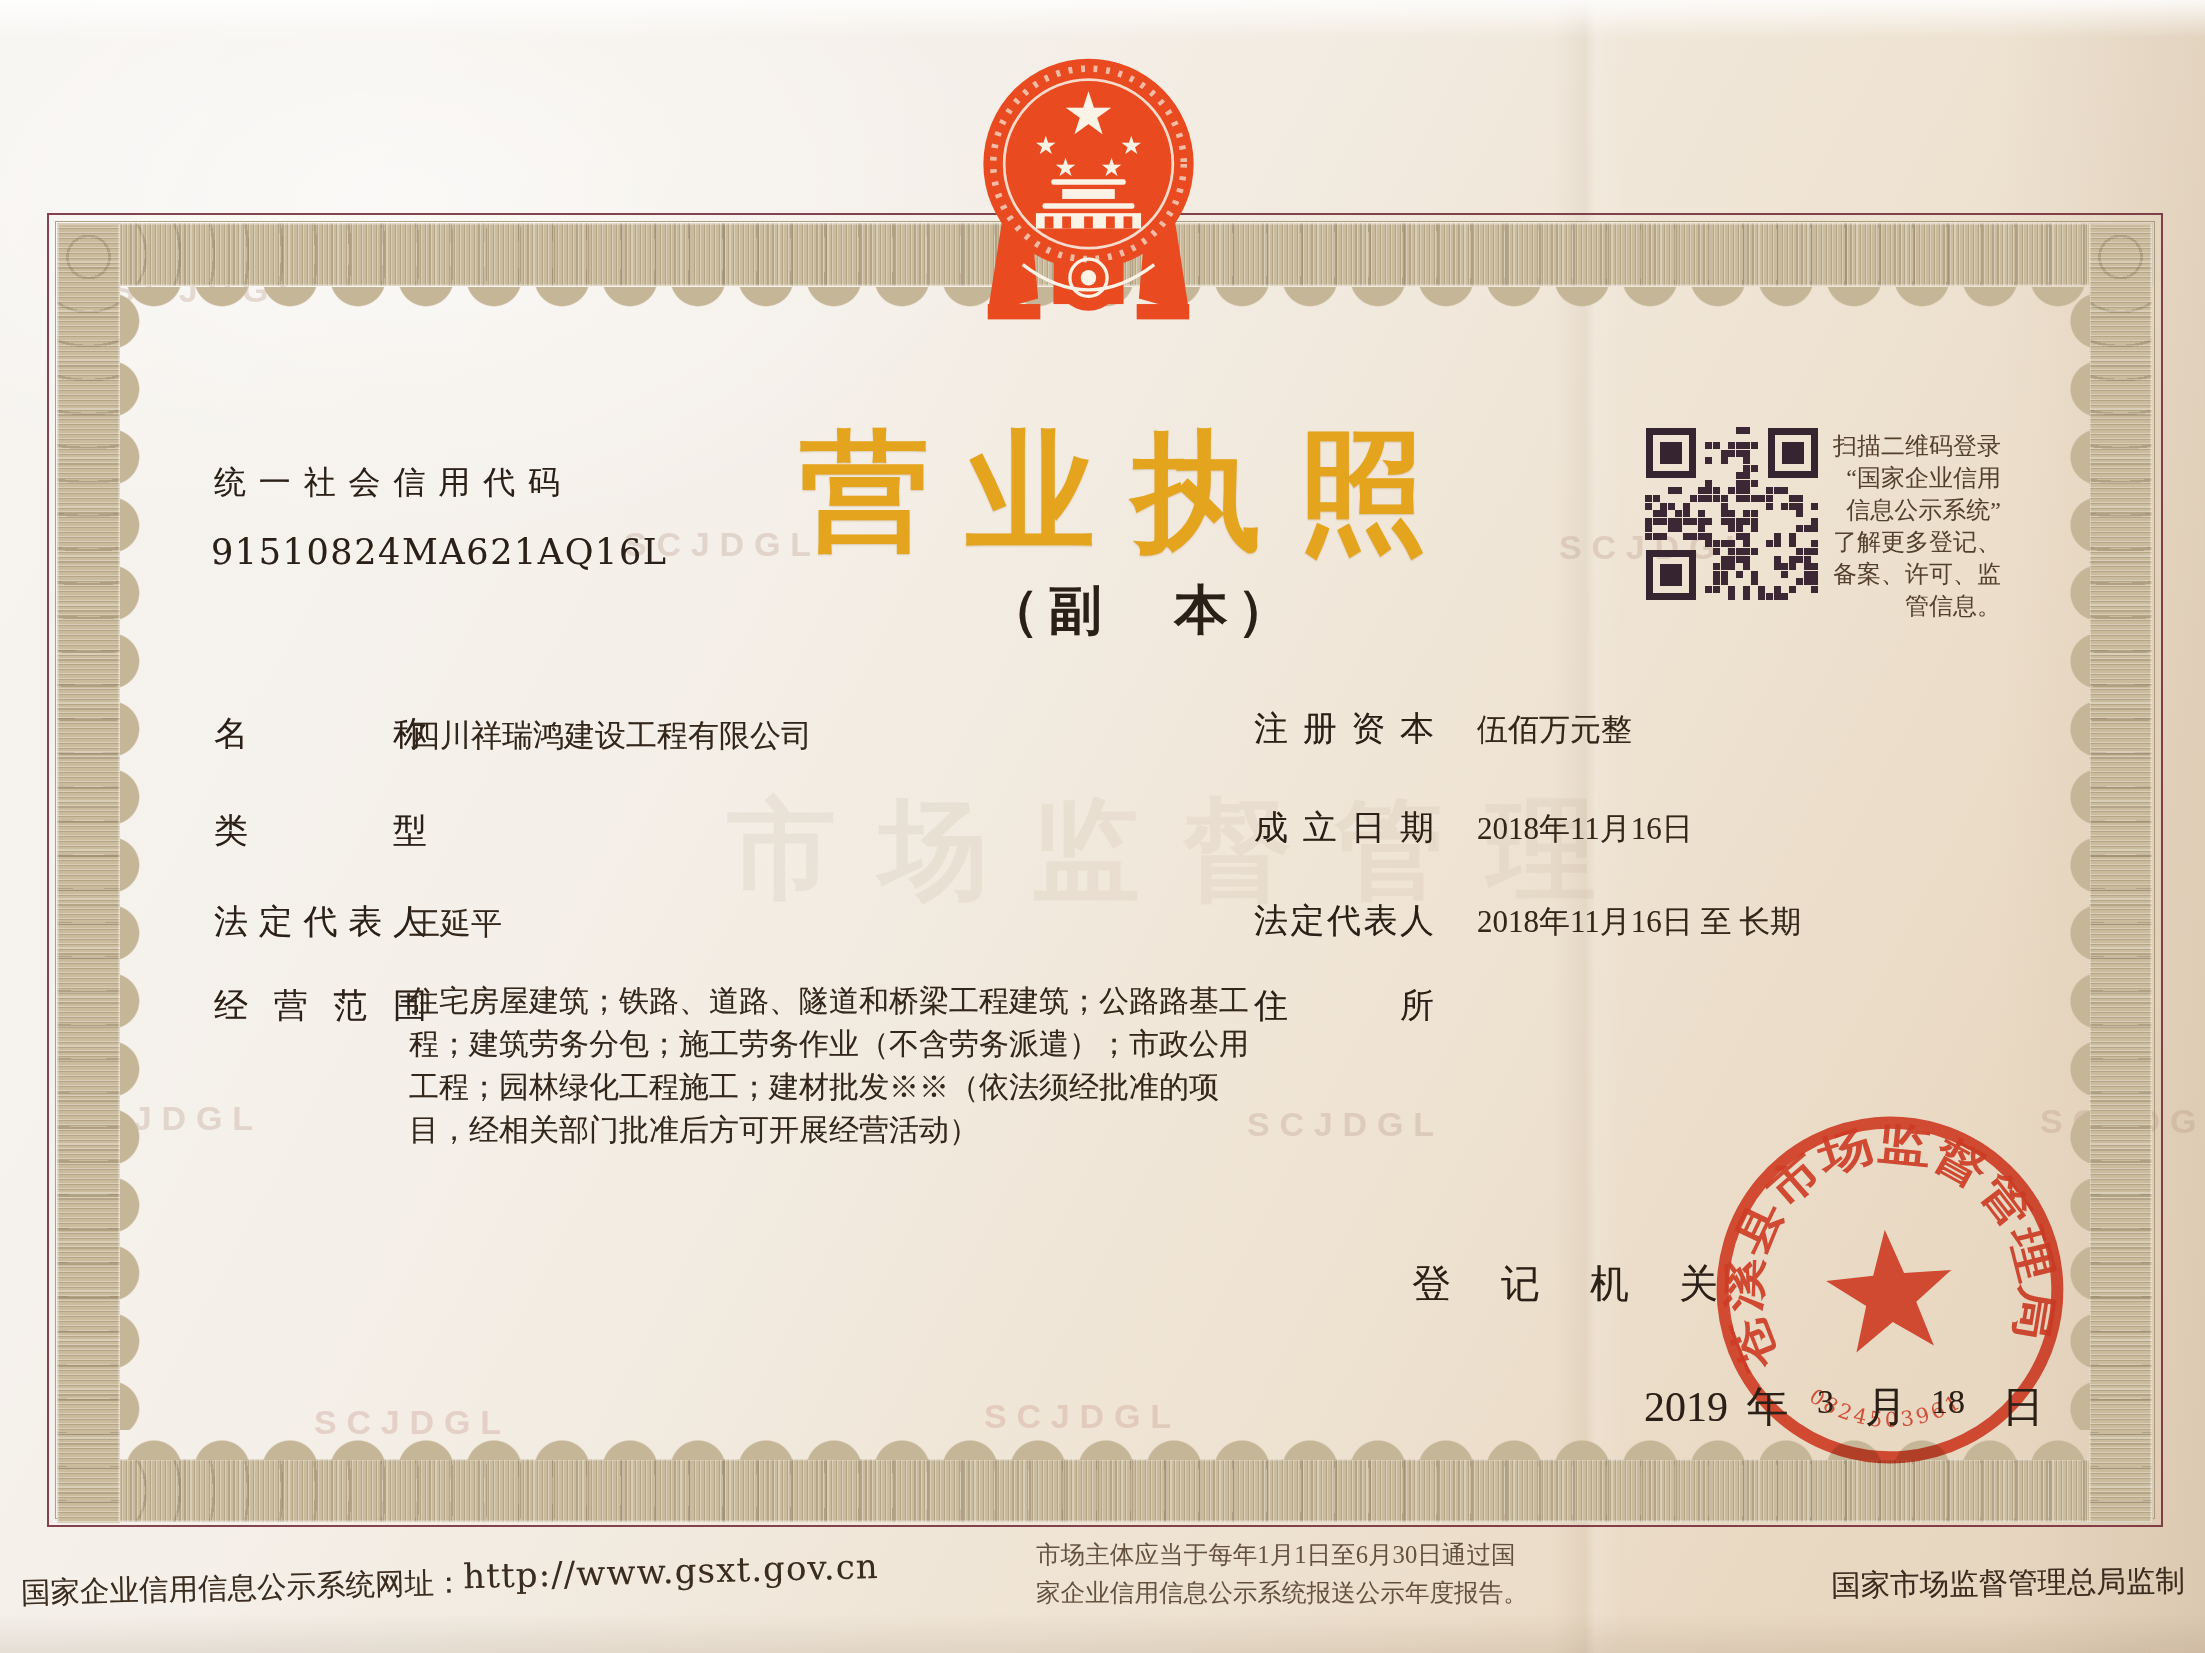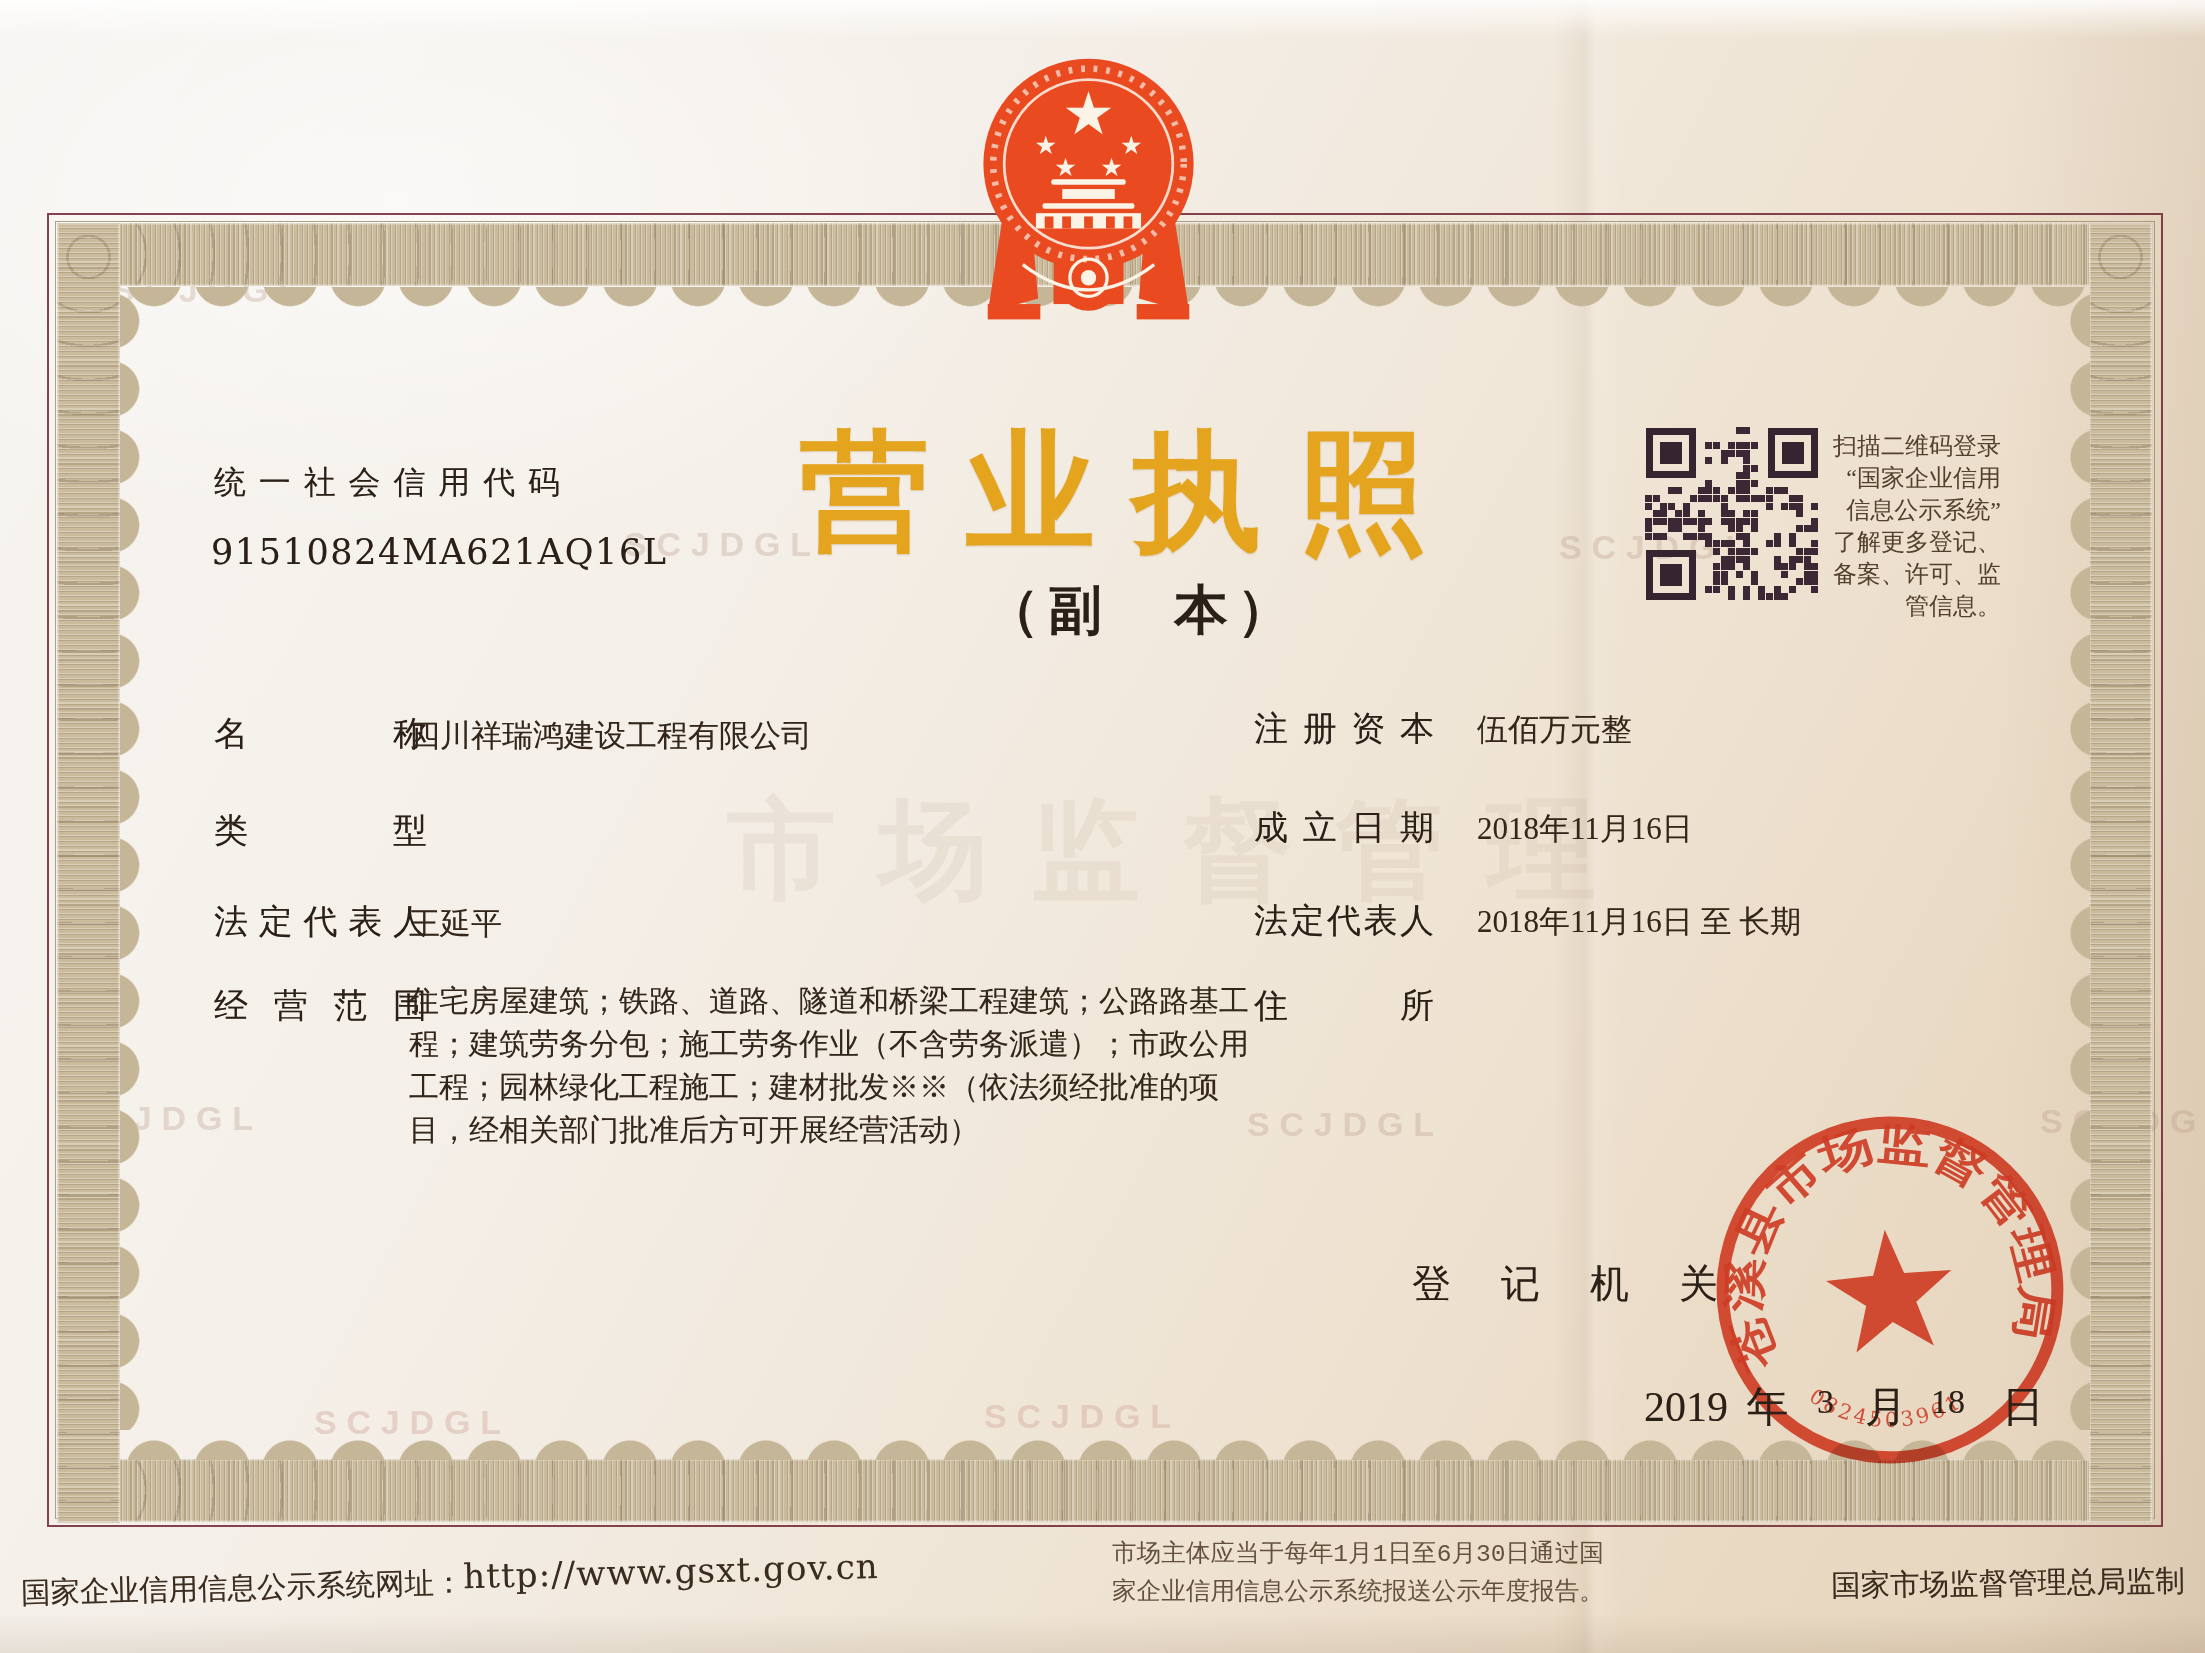--- a/index.html
+++ b/index.html
@@ -369,21 +369,21 @@
     </text>
   </svg>
 
   <div class="abs date-row ink" style="left:1644px;top:1379px;">
     <span class="num">2019</span><span style="margin-left:18.6px;">年</span><span class="num small-num" style="margin-left:28.4px;">3</span><span style="margin-left:31px;">月</span><span class="num small-num" style="margin-left:24px;">18</span><span style="margin-left:37px;">日</span>
   </div>
 
   <div class="abs footer-text" style="left:21px;top:1571px;transform:rotate(-1.4deg);transform-origin:left center;">
     <span>国家企业信用信息公示系统网址：</span><span class="url">http://www.gsxt.gov.cn</span>
   </div>
-  <div class="abs footer-center" style="left:1112px;top:1536px;font-family:Liberation Mono, monospace;">
+  <div class="abs footer-center" style="left:1036px;top:1536px;">
     <div>市场主体应当于每年1月1日至6月30日通过国</div>
     <div>家企业信用信息公示系统报送公示年度报告。</div>
   </div>
   <div class="abs footer-text" style="left:1831px;top:1564px;transform:rotate(-0.8deg);">国家市场监督管理总局监制</div>
 
   <div class="abs shade" id="top-flash"></div>
   <div class="abs shade" id="bottom-shade"></div>
 </div>
 
 

